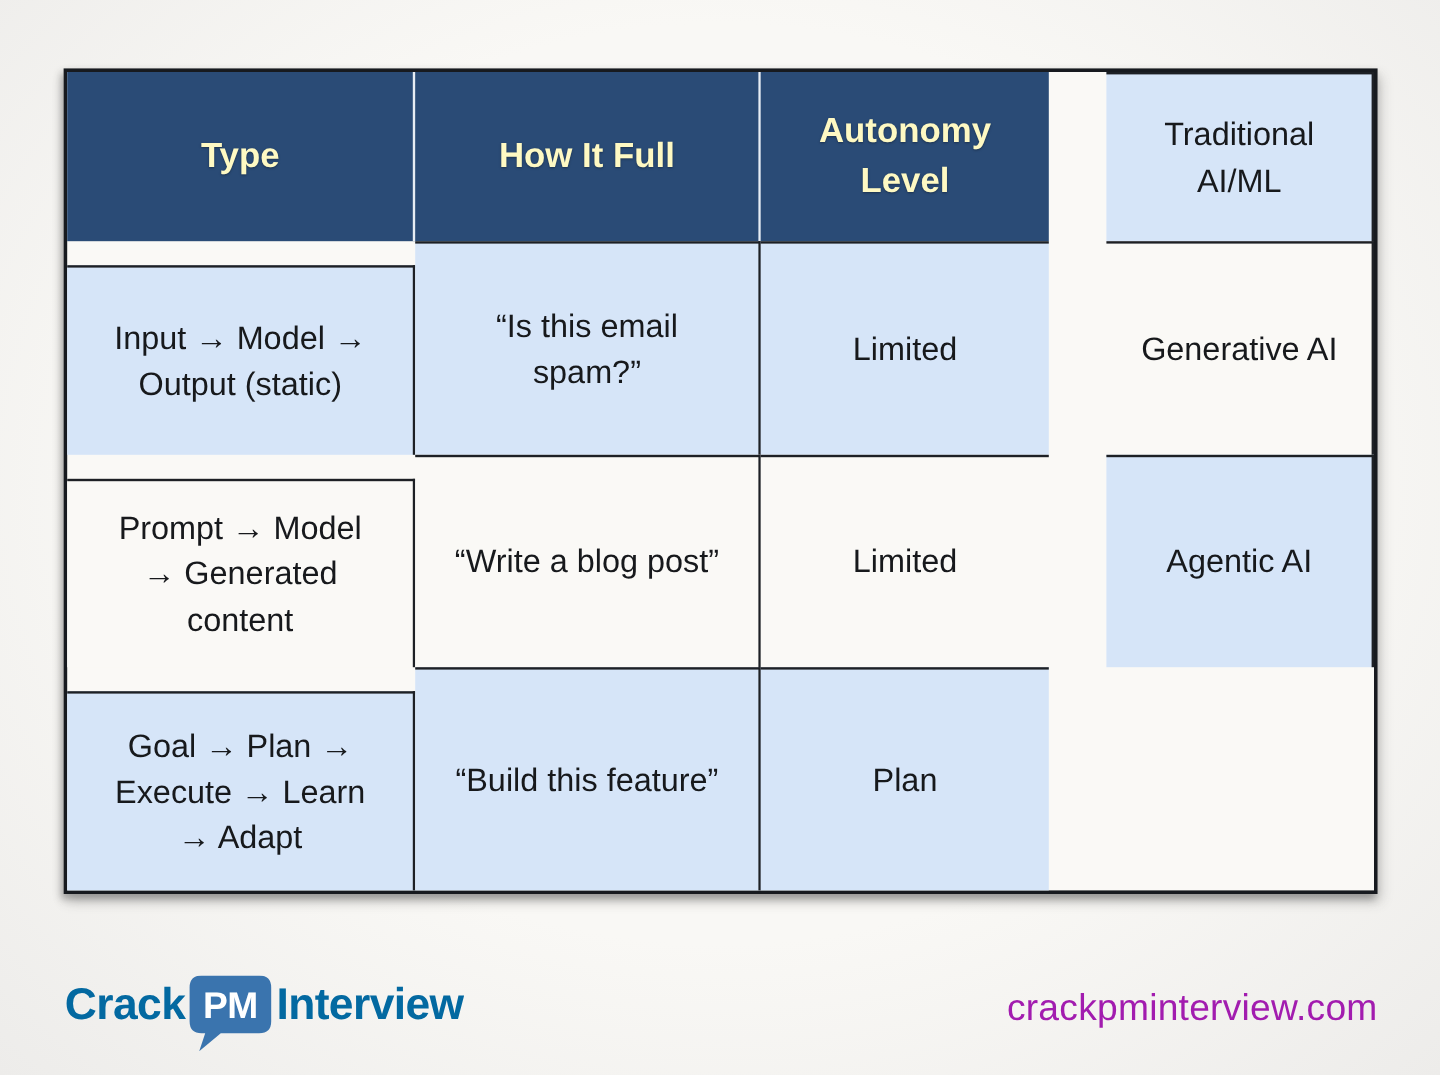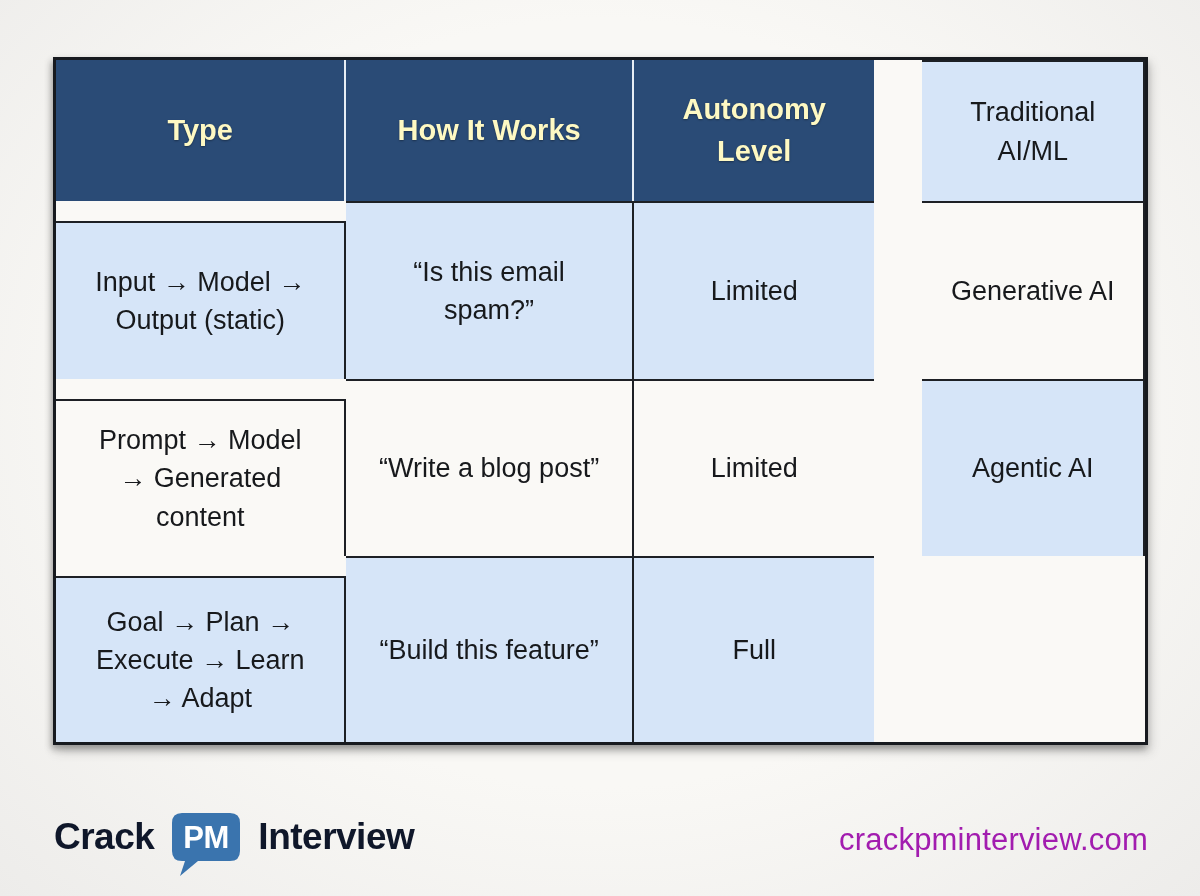--- a/index.html
+++ b/index.html
@@ -55,60 +55,60 @@
   .pad-how     { padding: 0 30px; margin-top: 20px; }
   .pad-example { padding: 0 20px; }
   .pad-aut     { padding: 0 14px; }
 
   
   .brand {
     position: absolute;
     left: 54px; top: 813px;
     display: flex;
     align-items: flex-start;
-    gap: 17px;
+    gap: 3px;
     font-size: 37px;
     font-weight: bold;
-    color: #0f172a;
+    color: #0369a1;
     letter-spacing: -0.5px;
     line-height: 48px;
     text-align: center;
   }
   .brand svg { display: block; }
   .website {
     position: absolute;
     right: 52px; top: 822px;
     font-size: 31px;
     color: #a21caf;
     letter-spacing: 0.2px;
   }
 </style>
 </head>
 <body>
 
 <div class="table-wrap">
 
   <div class="cell hdr">Type</div>
-  <div class="cell hdr">How It Works</div>
+  <div class="cell hdr">How It Full</div>
   <div class="cell hdr last">Autonomy Level</div>
 
   <div class="cell body row-blue pad-type">Traditional AI/ML</div>
   <div class="cell body row-blue pad-how">Input → Model → Output (static)</div>
   <div class="cell body row-blue pad-example">“Is this email spam?”</div>
   <div class="cell body row-blue pad-aut last">Limited</div>
 
   <div class="cell body row-white pad-type">Generative AI</div>
   <div class="cell body row-white pad-how">Prompt → Model → Generated content</div>
   <div class="cell body row-white pad-example">“Write a blog post”</div>
   <div class="cell body row-white pad-aut last">Limited</div>
 
   <div class="cell body row-blue pad-type">Agentic AI</div>
   <div class="cell body row-blue pad-how">Goal → Plan → Execute → Learn → Adapt</div>
   <div class="cell body row-blue pad-example">“Build this feature”</div>
-  <div class="cell body row-blue pad-aut last">Full</div>
+  <div class="cell body row-blue pad-aut last">Plan</div>
 </div>
 
 <div class="brand">
   <span>Crack</span>
   <svg width="70" height="64" viewBox="0 0 70 64" aria-hidden="true">
     <path d="M11,0 H59 Q69,0 69,10 V38 Q69,48 59,48 H27 L9,63 L14,48 H11 Q1,48 1,38 V10 Q1,0 11,0 Z" fill="#3a74ae"></path>
     <text x="35" y="35" text-anchor="middle" font-size="31" font-weight="bold" font-family="Liberation Sans, sans-serif" fill="#ffffff">PM</text>
   </svg>
   <span>Interview</span>
 </div>

